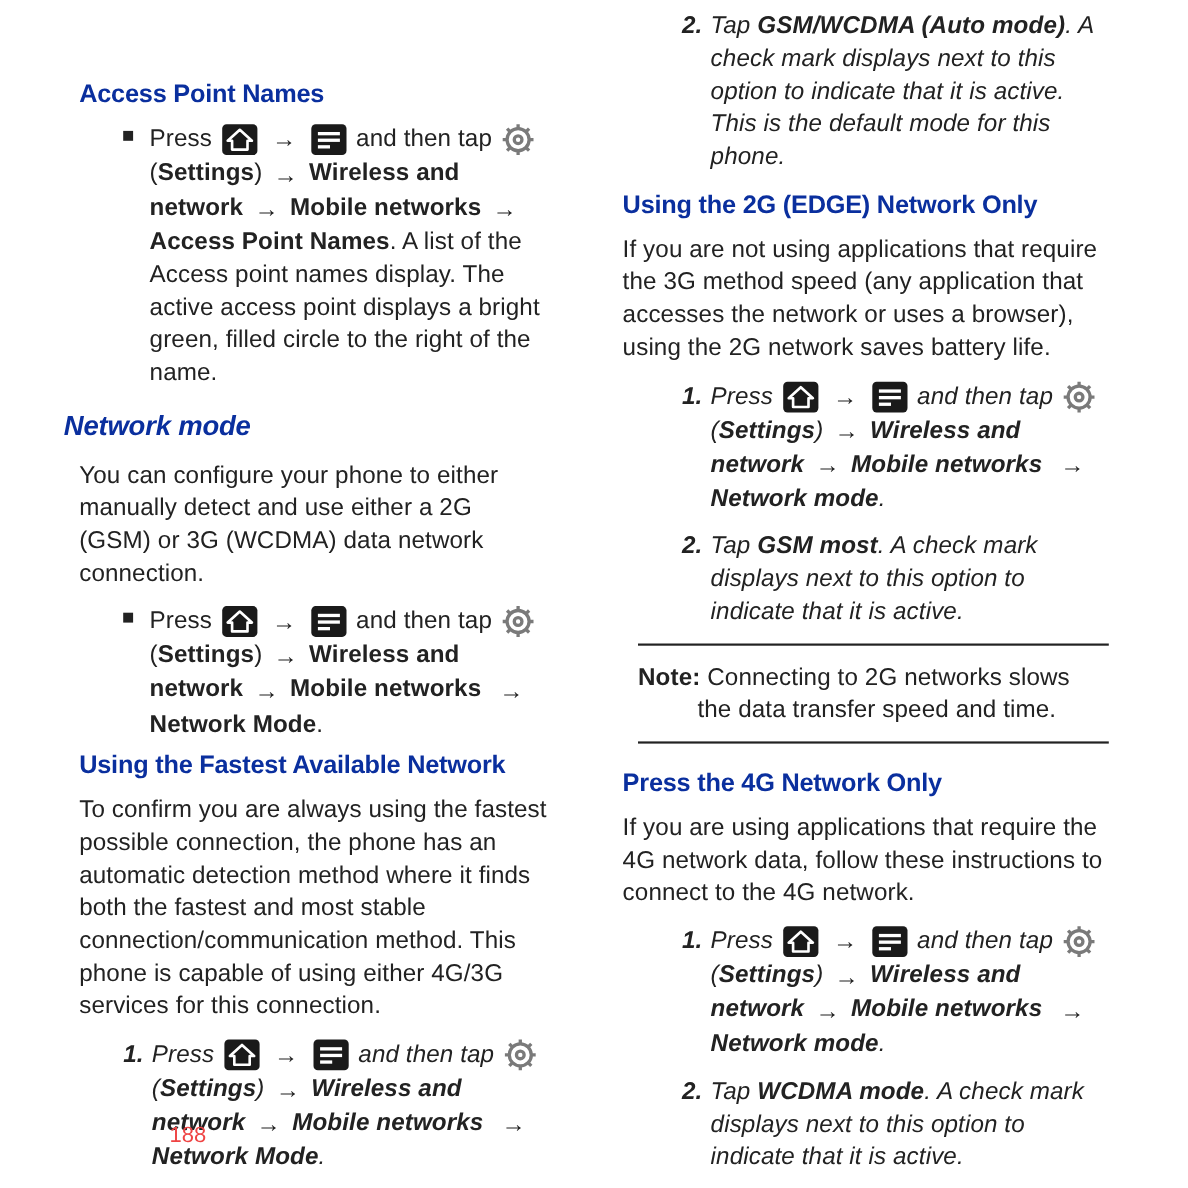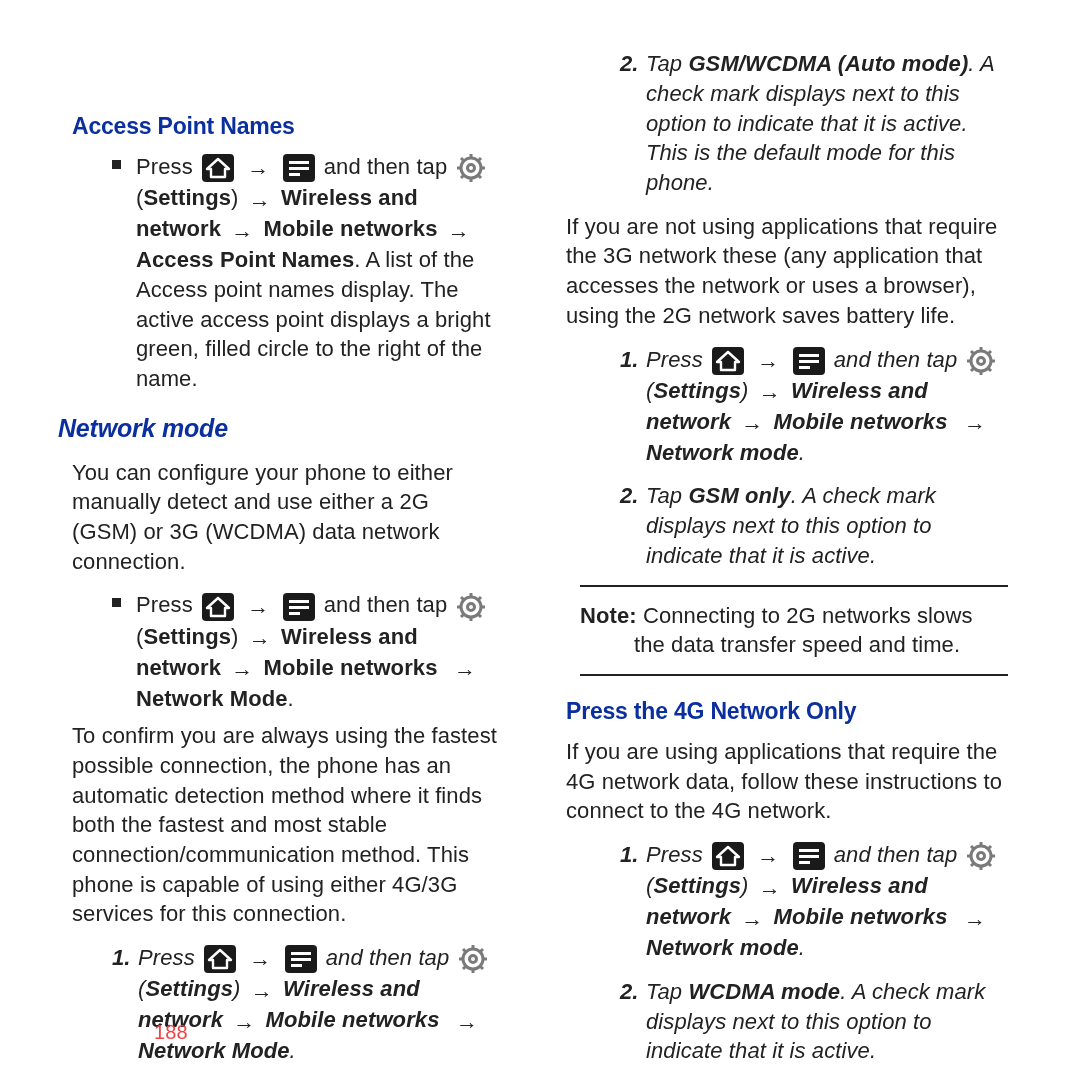--- a/index.html
+++ b/index.html
@@ -158,20 +158,21 @@
         (<span class="b">Settings</span>)
         <span class="arrow">→</span>
         <span class="b">Wireless and network</span>
         <span class="arrow">→</span>
         <span class="b">Mobile networks</span>&nbsp;
         <span class="arrow">→</span>
         <span class="b">Network Mode</span>.
       </li>
     </ul>
 
+    <div class="h3">Using the Fastest Available Network</div>
     <div class="para indent">To confirm you are always using the fastest possible connection, the phone has an automatic detection method where it finds both the fastest and most stable connection/communication method. This phone is capable of using either 4G/3G services for this connection.</div>
 
     <ol class="steps">
       <li>
         <span>Press</span>
         <span class="icon"><svg viewBox="0 0 34 30">
               <use href="#svg-home"></use>
             </svg></span>
         <span class="arrow">→</span>
         <span class="icon"><svg viewBox="0 0 34 30">
@@ -194,21 +195,22 @@
   </div>
 
   <div class="col">
 
     <ol class="steps" start="2" style="counter-reset:st 1;">
       <li>
         <span>Tap </span><span class="b">GSM/WCDMA (Auto mode)</span><span>. A check mark displays next to this option to indicate that it is active. This is the default mode for this phone.</span>
       </li>
     </ol>
 
-    <div class="para" style="margin-left:-14px;">If you are not using applications that require the 3G network these (any application that accesses the network or uses a browser), using the 2G network saves battery life.</div>
+    <div class="h3" style="margin-left:-14px;">Using the 2G (EDGE) Network Only</div>
+    <div class="para" style="margin-left:-14px;">If you are not using applications that require the 3G method speed (any application that accesses the network or uses a browser), using the 2G network saves battery life.</div>
 
     <ol class="steps">
       <li>
         <span>Press</span>
         <span class="icon"><svg viewBox="0 0 34 30">
               <use href="#svg-home"></use>
             </svg></span>
         <span class="arrow">→</span>
         <span class="icon"><svg viewBox="0 0 34 30">
               <use href="#svg-menu"></use>
@@ -219,21 +221,21 @@
             </svg></span>
         (<span class="b">Settings</span>)
         <span class="arrow">→</span>
         <span class="b">Wireless and network</span>
         <span class="arrow">→</span>
         <span class="b">Mobile networks</span>&nbsp;
         <span class="arrow">→</span>
         <span class="b">Network mode</span>.
       </li>
       <li>
-        <span>Tap </span><span class="b">GSM only</span><span>. A check mark displays next to this option to indicate that it is active.</span>
+        <span>Tap </span><span class="b">GSM most</span><span>. A check mark displays next to this option to indicate that it is active.</span>
       </li>
     </ol>
 
     <hr class="note-rule">
     <div class="note">
       <span class="note-body">
         <span class="b">Note:</span><span> Connecting to 2G networks slows the data transfer speed and time.</span>
       </span>
     </div>
     <hr class="note-rule">

